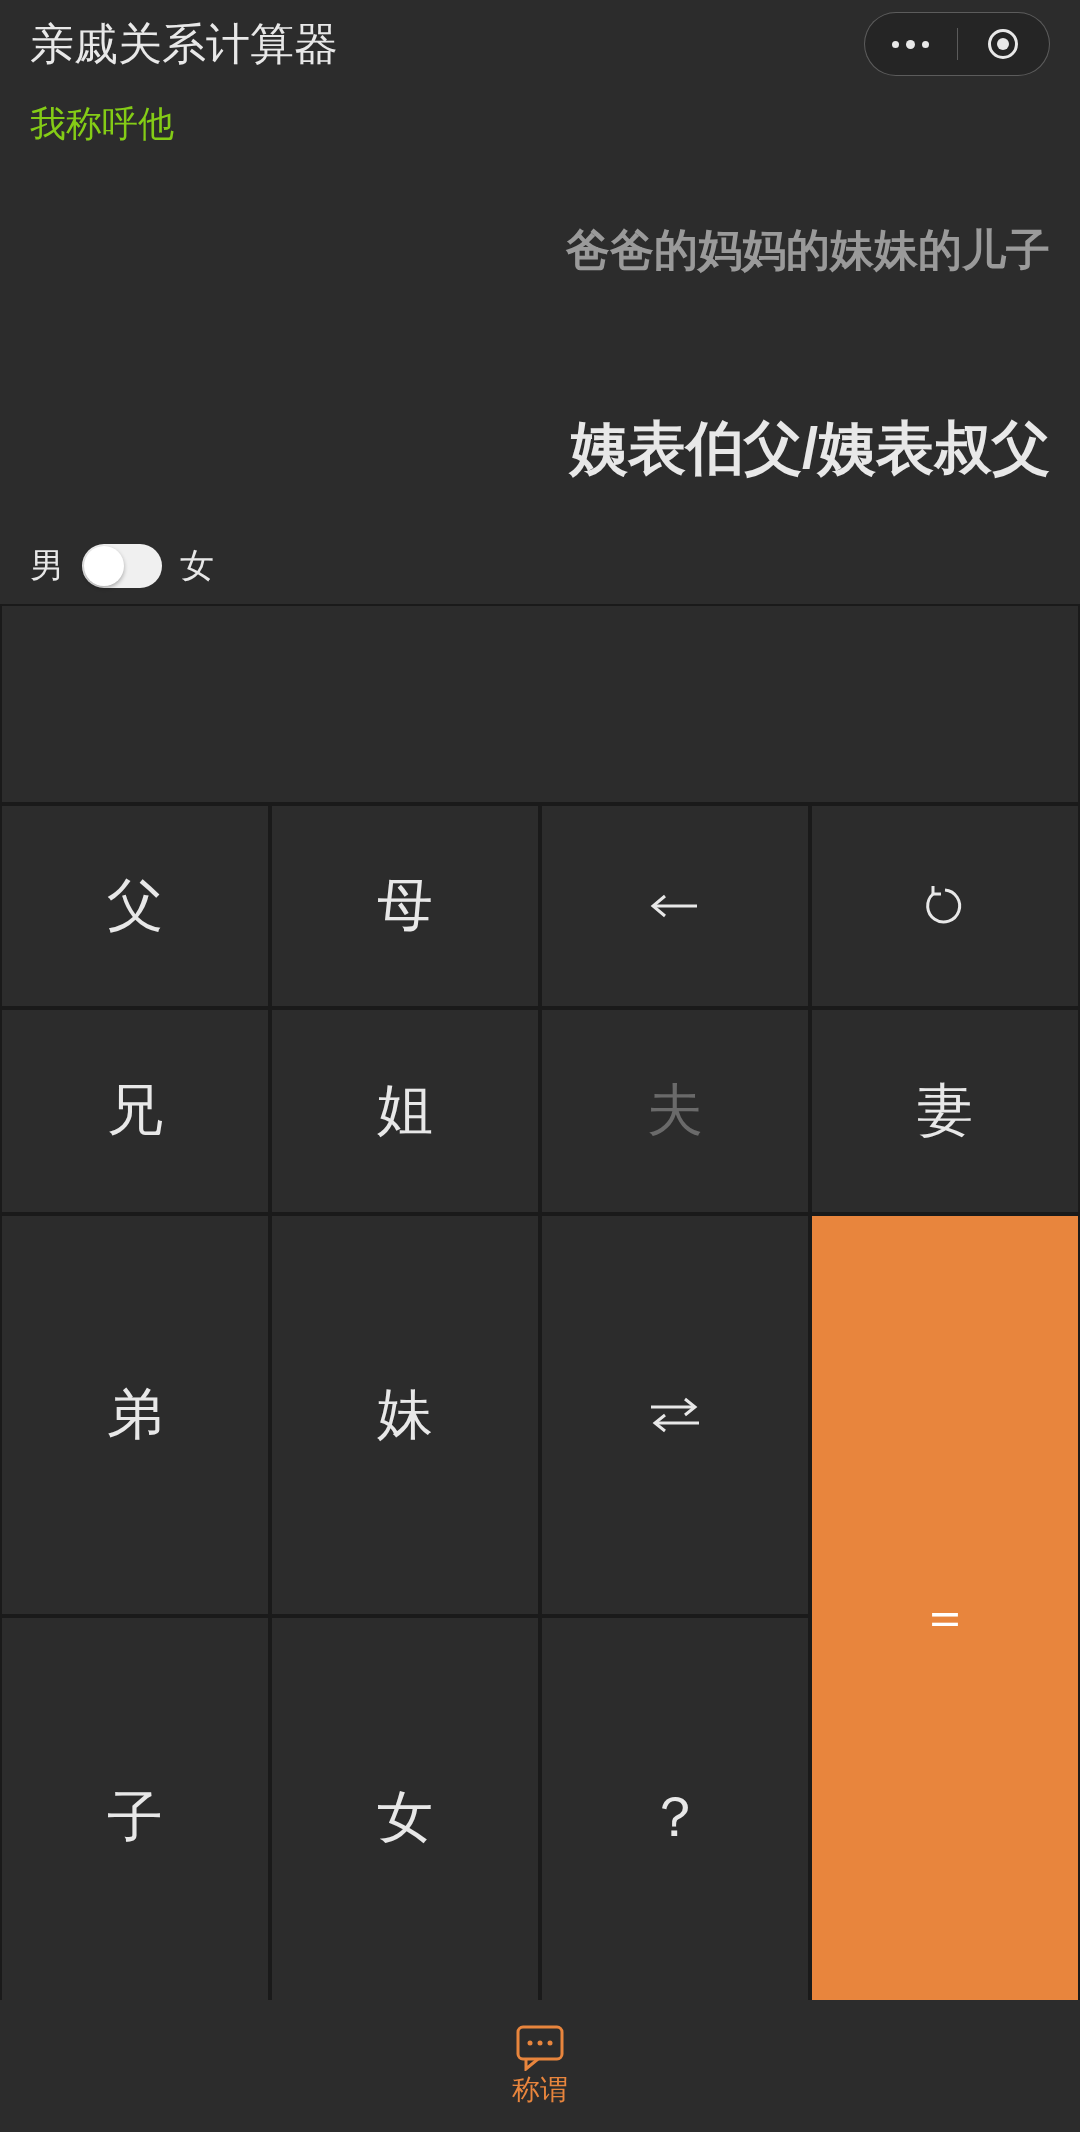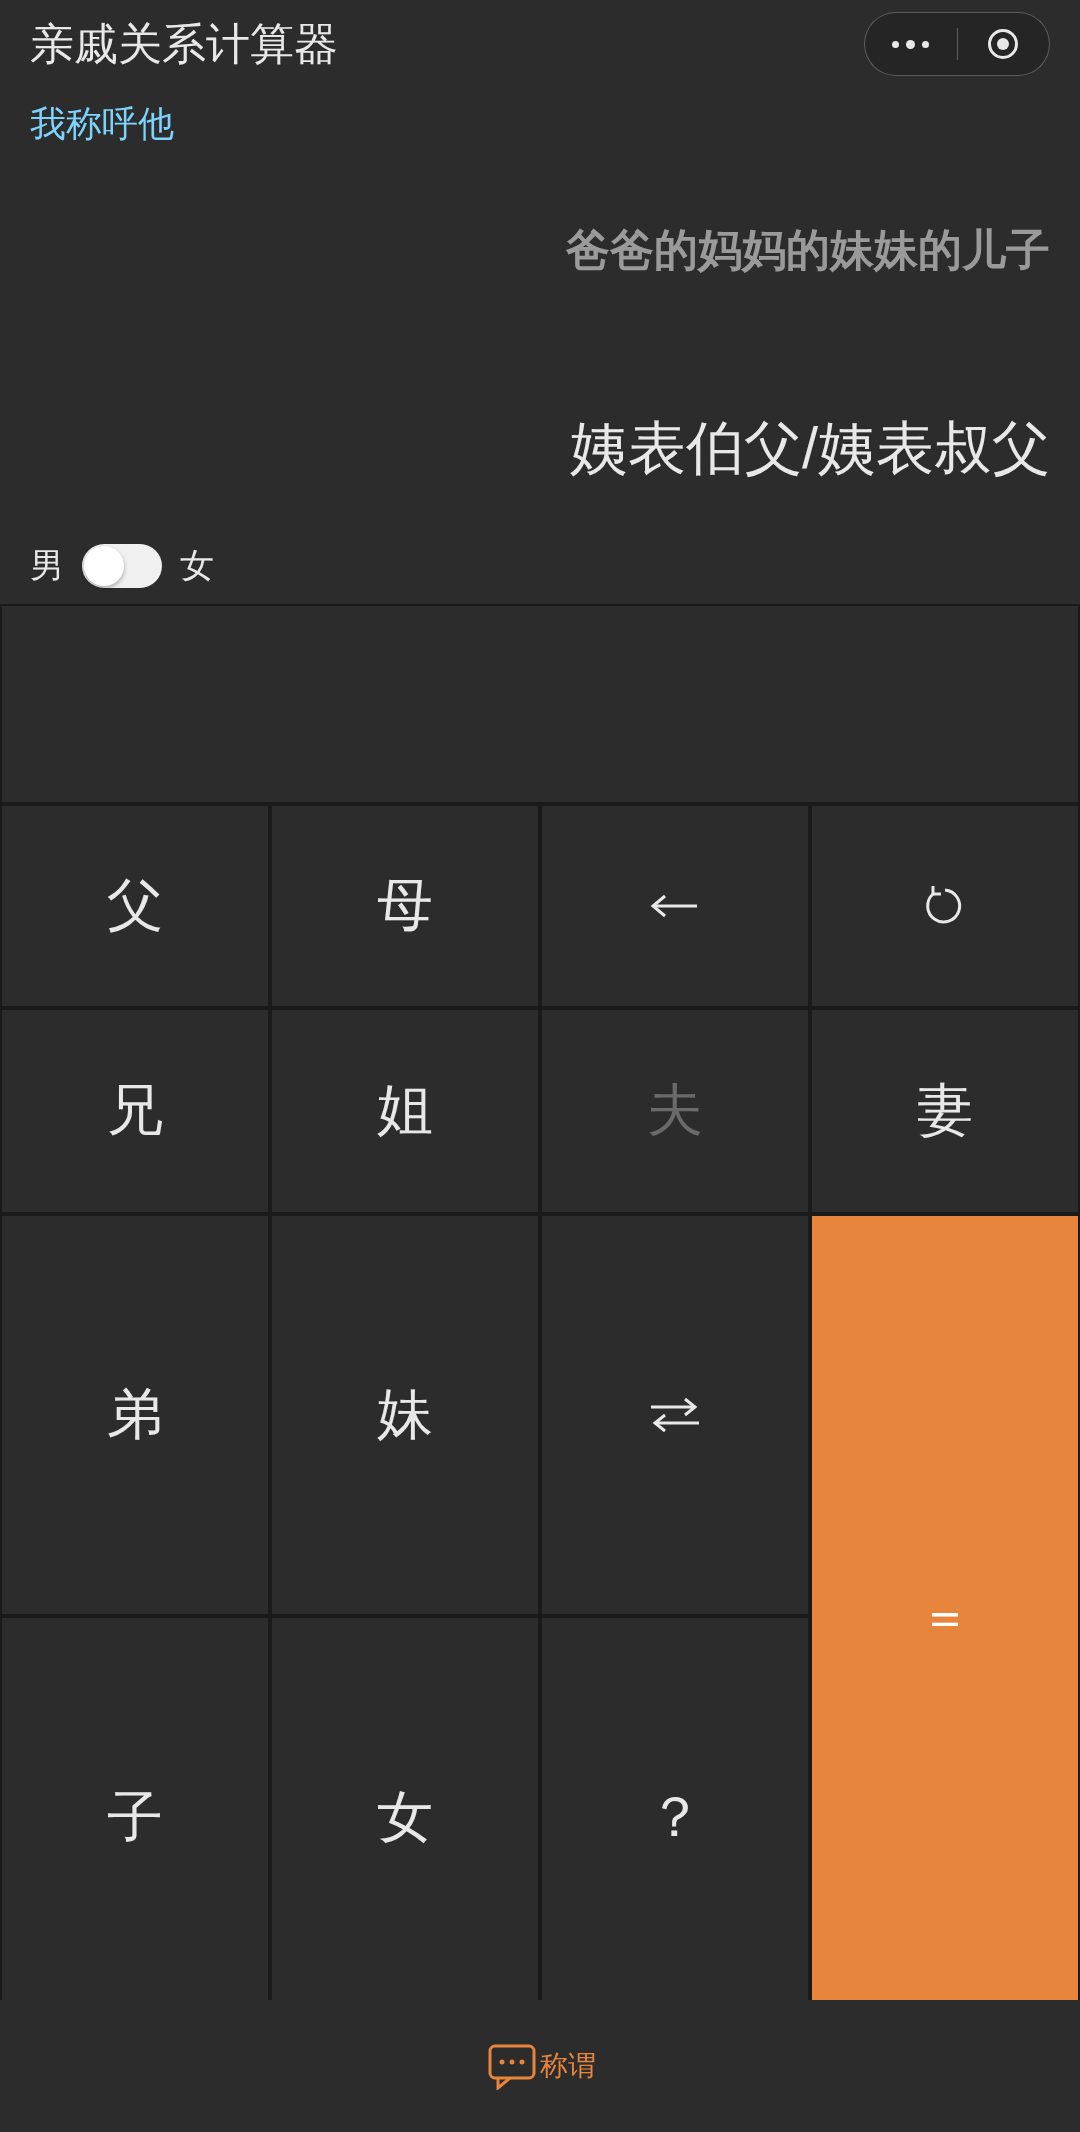--- a/index.html
+++ b/index.html
@@ -77,38 +77,38 @@
     }
     .target-inner {
       width: 12px;
       height: 12px;
       background: #e8e8e8;
       border-radius: 50%;
     }
     .subtitle {
       padding: 12px 30px 0;
       font-size: 36px;
-      color: #7dd3fc;
+      color: #84cc16;
     }
     .display-area {
       padding: 0 30px;
     }
     .input-line {
       text-align: right;
       font-size: 44px;
       color: #9a9a9a;
       margin-top: 72px;
       font-weight: 700;
     }
     .result-line {
       text-align: right;
       font-size: 58px;
       color: #e8e8e8;
       margin-top: 130px;
-      font-weight: 400;
+      font-weight: 700;
     }
     .gender-row {
       position: absolute;
       top: 528px;
       left: 0;
       width: 100%;
       height: 76px;
       display: flex;
       align-items: center;
       padding: 0 30px;
@@ -170,20 +170,21 @@
       bottom: 0;
       left: 0;
       width: 100%;
       height: 132px;
       background: #2c2c2c;
       display: flex;
     }
     .tab {
       flex: 1;
       display: flex;
+      flex-direction: column;
       align-items: center;
       justify-content: center;
     }
     .tab-label {
       font-size: 28px;
       color: #9a9a9a;
     }
     .tab.active .tab-label { color: #e8853d; }
     .tab svg { display: block; }
   </style>

